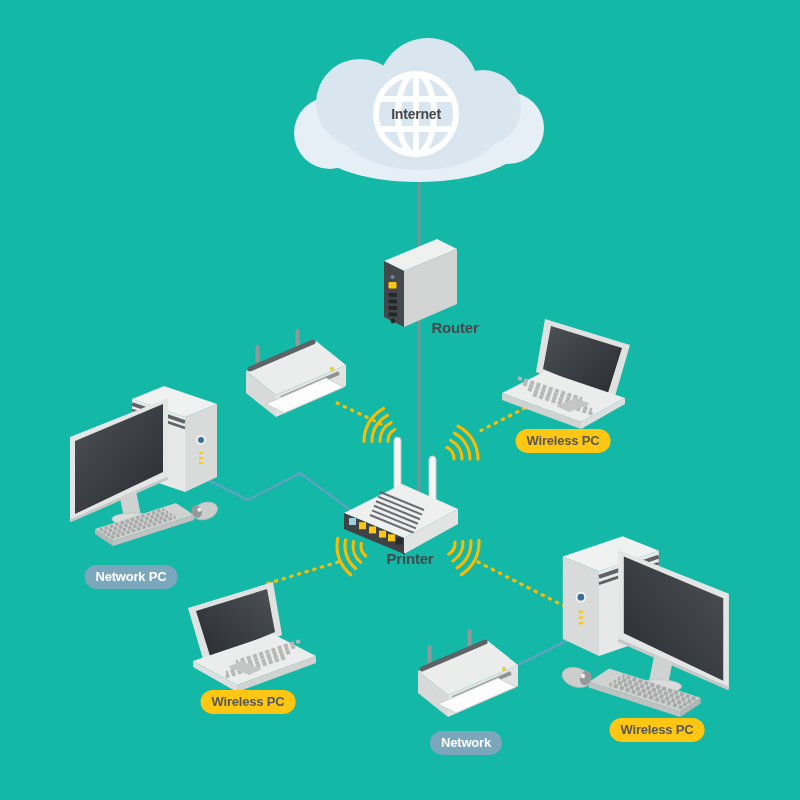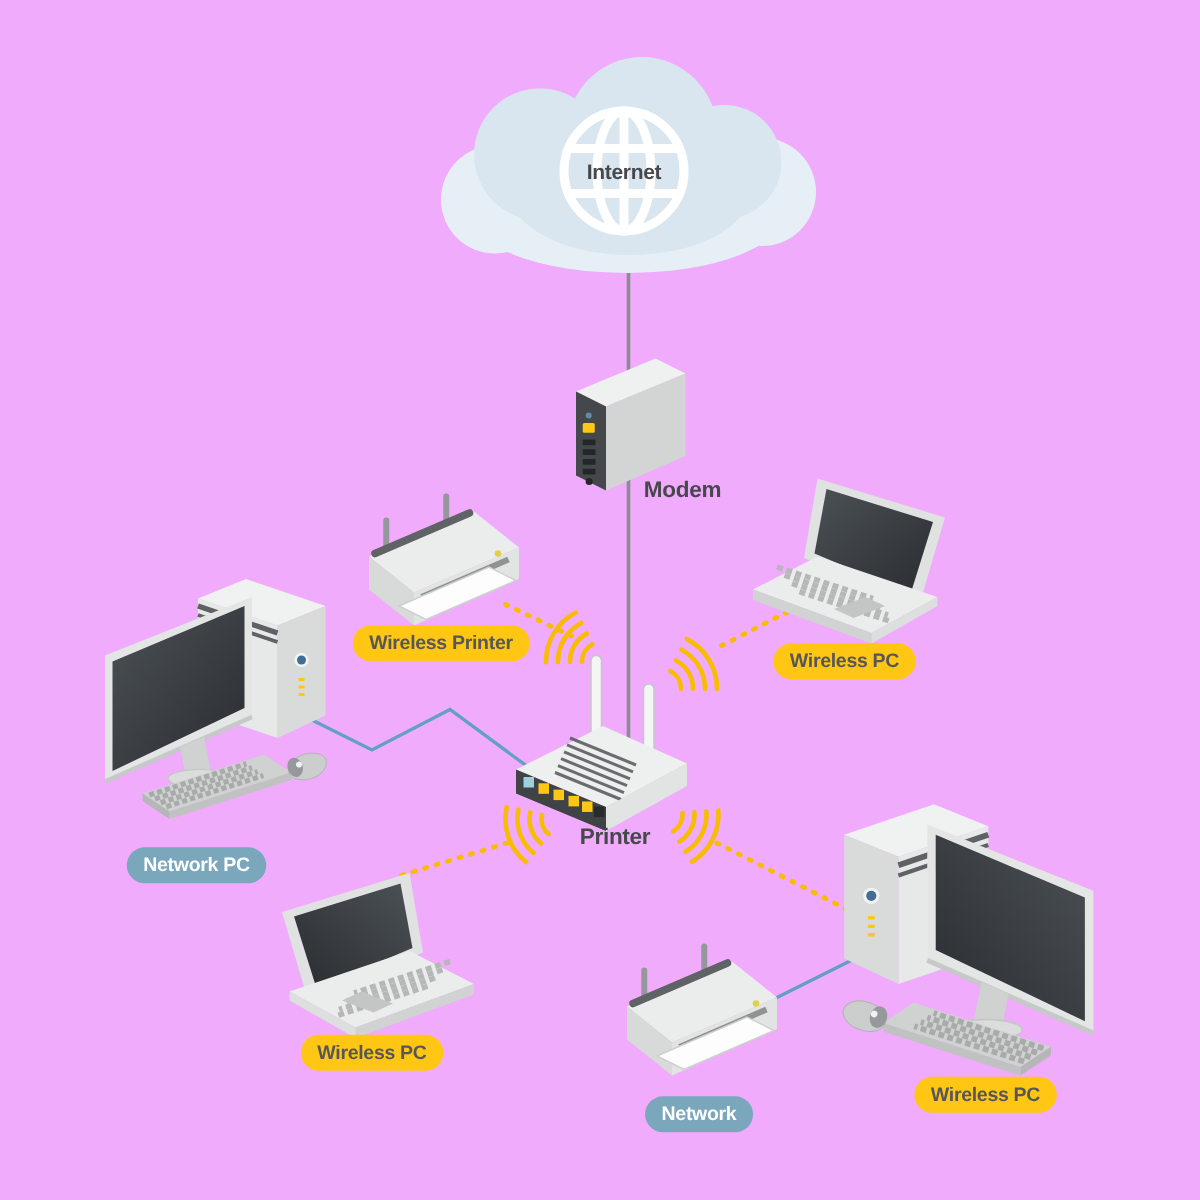--- a/index.html
+++ b/index.html
@@ -1,16 +1,16 @@
 <!DOCTYPE html>
 <html><head>
 <meta charset="utf-8">
 <style>
   html,body{margin:0;padding:0;background:#ffffff;}
-  .canvas{position:relative;width:800px;height:800px;background:#f0abfc;overflow:hidden;
+  .canvas{position:relative;width:800px;height:800px;background:#14b8a6;overflow:hidden;
           font-family:"Liberation Sans", sans-serif;}
   .canvas svg{position:absolute;left:0;top:0;}
   .lbl{position:absolute;transform:translate(-50%,-50%);white-space:nowrap;
        font-family:"Liberation Sans", sans-serif;letter-spacing:-0.2px;}
   .plain{color:#46484b;font-size:15px;font-weight:700;}
   .plain.sm{font-size:14px;}
   .badge{font-size:13px;font-weight:700;padding:4px 11px;border-radius:13px;line-height:1.25;}
   .badge.yellow{background:#ffc613;color:#55575a;}
   .badge.blue{background:#7ba7bd;color:#ffffff;text-align:center;}
   .wifidots{stroke:#f8bc05;stroke-width:3.2;stroke-linecap:round;stroke-dasharray:1.5 6.5;fill:none;}
@@ -193,21 +193,20 @@
   <g>
     <use href="#desktopPC"></use>
   </g>
 
   <g transform="translate(808,100) scale(-1.13,1.13)">
     <use href="#desktopPC"></use>
   </g>
 </svg>
 
 <div class="lbl plain sm" style="left:416px;top:114px;">Internet</div>
-<div class="lbl plain" style="left:455px;top:327px;">Modem</div>
+<div class="lbl plain" style="left:455px;top:327px;">Router</div>
 <div class="lbl plain" style="left:410px;top:558px;">Printer</div>
-<div class="lbl badge yellow" style="left:294px;top:429px;">Wireless Printer</div>
 <div class="lbl badge yellow" style="left:563px;top:441px;">Wireless PC</div>
 <div class="lbl badge blue" style="left:131px;top:577px;">Network PC</div>
 <div class="lbl badge yellow" style="left:248px;top:702px;">Wireless PC</div>
 <div class="lbl badge blue" style="left:466px;top:743px;">Network</div>
 <div class="lbl badge yellow" style="left:657px;top:730px;">Wireless PC</div>
 </div>
 
 </body></html>

